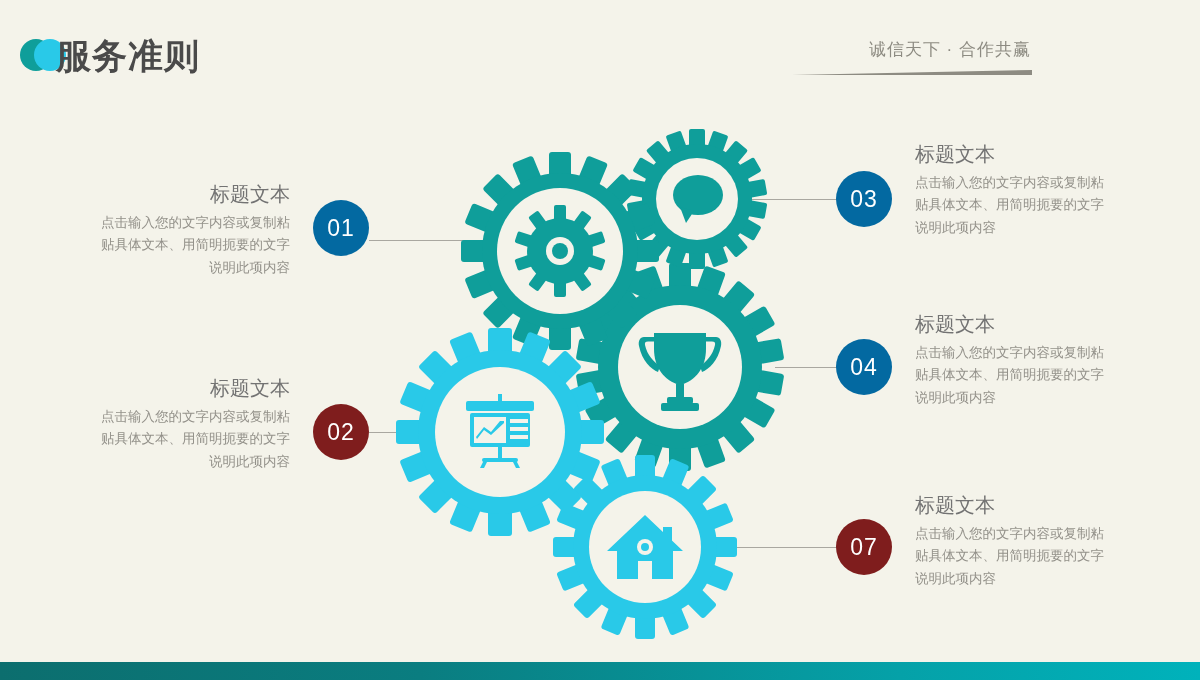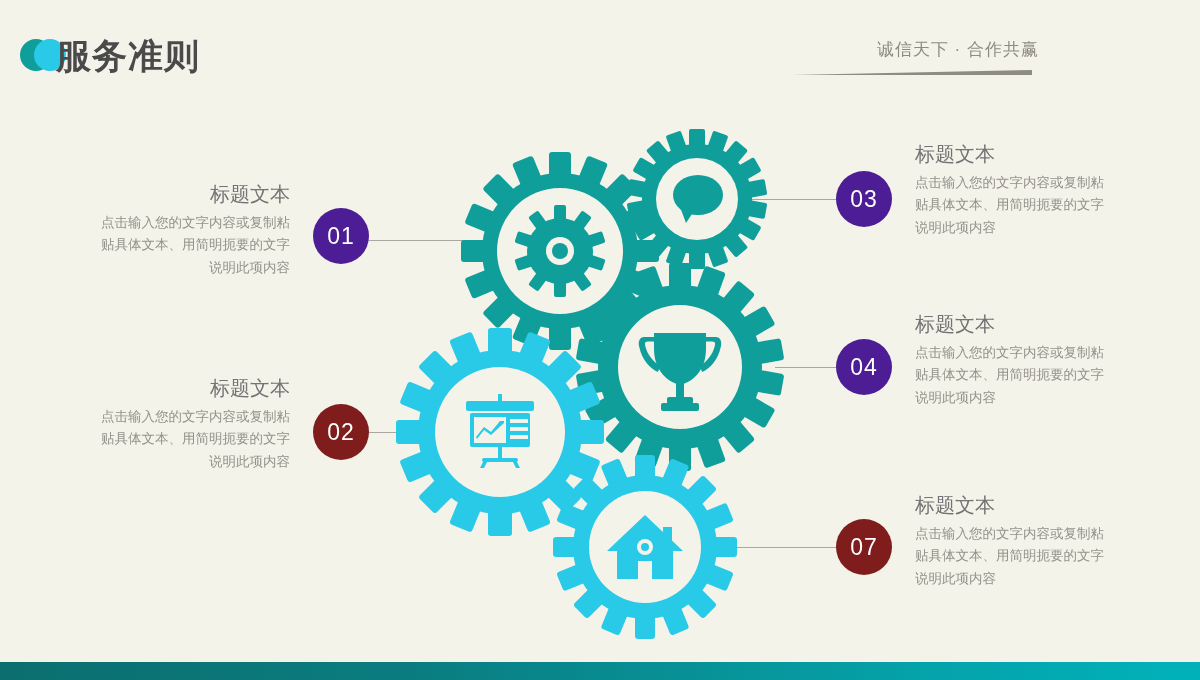--- a/index.html
+++ b/index.html
@@ -57,21 +57,21 @@
     left: 56px;
     top: 33px;
     font-size: 35px;
     font-weight: bold;
     color: #4a4a4a;
     letter-spacing: 1px;
     white-space: nowrap;
   }
   #header-slogan {
     position: absolute;
-    right: 21px;
+    right: 29px;
     top: 38px;
     font-size: 17px;
     color: #8d8b82;
     letter-spacing: 1px;
     white-space: nowrap;
   }
   #header-rule {
     position: absolute;
     right: 28px;
     top: 70px;
@@ -104,21 +104,21 @@
     width: 56px;
     height: 56px;
     border-radius: 50%;
     display: flex;
     align-items: center;
     justify-content: center;
     font-size: 23px;
     color: #ffffff;
     letter-spacing: 1px;
   }
-  .num-badge.teal  { background: #4c1d95; }
+  .num-badge.teal  { background: #0369a1; }
   .num-badge.cyan  { background: #7f1d1d; }
 
   
   .connector {
     position: absolute;
     height: 1px;
     background: #a9a7a0;
   }
 
   
@@ -351,21 +351,21 @@
           <rect x="10" y="1" width="18" height="4" fill="#f4f3ea"></rect>
           <rect x="-2" y="13" width="4" height="14"></rect>
           <path d="M-20,34 L-16,26 L-12,26 L-16,34 Z"></path>
           <path d="M20,34 L16,26 L12,26 L16,34 Z"></path>
           <rect x="-18" y="24" width="36" height="4" rx="2"></rect>
         </g>
       </g>
     </g>
   </svg>
 
-  <div class="num-badge teal" style="left:313px; top:208px;">
+  <div class="num-badge teal" style="left:313px; top:200px;">
     <span>01</span>
   </div>
   <div class="num-badge cyan" style="left:313px; top:404px;">
     <span>02</span>
   </div>
   <div class="num-badge teal" style="left:836px; top:171px;">
     <span>03</span>
   </div>
   <div class="num-badge teal" style="left:836px; top:339px;align-items:center;">
     <span>04</span>

